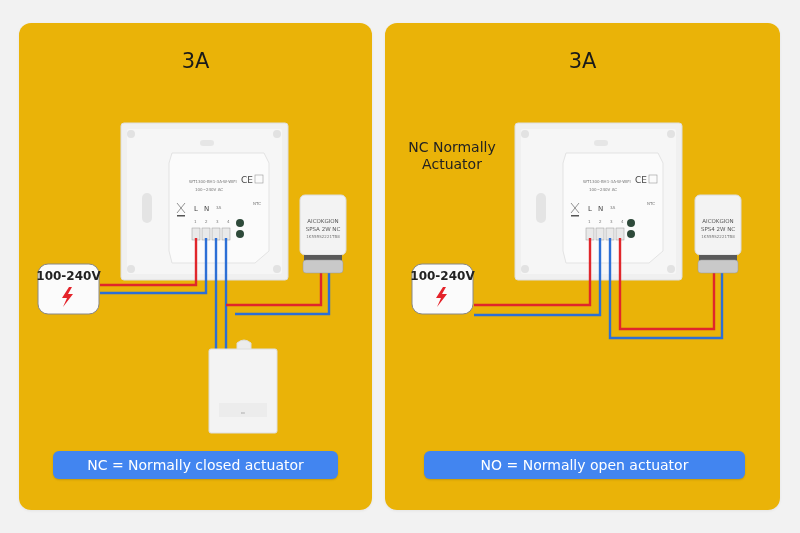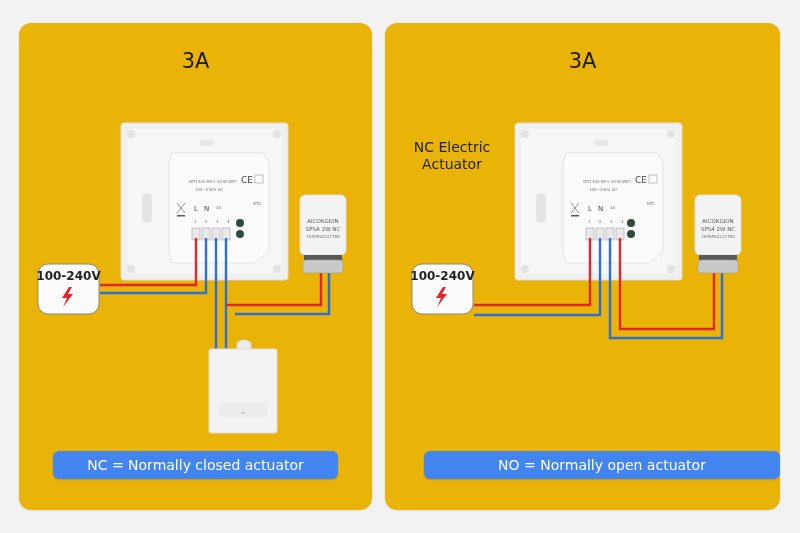--- a/index.html
+++ b/index.html
@@ -3,21 +3,21 @@
 <meta charset="utf-8">
 <style>
   html,body{margin:0;padding:0;}
   body{width:800px;height:533px;background:#f2f2f2;position:relative;overflow:hidden;font-family:"DejaVu Sans",sans-serif;}
   .panel{position:absolute;background:#eab308;border-radius:12px;box-shadow:0 1px 3px rgba(0,0,0,0.06);}
   #panel-left{left:19px;top:23px;width:353px;height:487px;}
   #panel-right{left:385px;top:23px;width:395px;height:487px;}
   .title{position:absolute;top:26px;left:0;right:0;text-align:center;font-size:21px;color:#1a1a1a;font-family:"DejaVu Sans",sans-serif;}
   .badge{position:absolute;top:428px;height:28px;background:#4285f0;color:#fff;border-radius:6px;font-size:14px;line-height:28px;text-align:center;box-shadow:0 1px 2px rgba(0,0,0,0.15);font-family:"DejaVu Sans",sans-serif;}
   #panel-left .badge{left:34px;width:285px;}
-  #panel-right .badge{left:39px;width:356px;}
+  #panel-right .badge{left:39px;width:321px;}
   .side-label{position:absolute;left:12px;top:116px;width:110px;font-size:14px;line-height:17px;color:#222;text-align:center;}
   svg.scene{position:absolute;left:0;top:0;}
   .power-label{font-family:"DejaVu Sans",sans-serif;font-size:12px;font-weight:bold;fill:#222;}
   .act-text{font-family:"DejaVu Sans",sans-serif;font-size:5.5px;fill:#555;}
   .tiny{font-family:"DejaVu Sans",sans-serif;font-size:4px;fill:#777;}
   .term{font-family:"DejaVu Sans",sans-serif;font-size:7px;fill:#444;}
 </style>
 </head>
 <body>
 
@@ -93,21 +93,21 @@
       <rect x="190" y="326" width="68" height="84" rx="2" fill="#f3f3f3" stroke="#dedede"></rect>
       <rect x="200" y="380" width="48" height="14" fill="#ececec"></rect>
       <text x="224" y="391" text-anchor="middle" class="tiny">▭</text>
     </g>
   </svg>
   <div class="badge">NC = Normally closed actuator</div>
 </div>
 
 <div class="panel" id="panel-right">
   <div class="title">3A</div>
-  <div class="side-label">NC Electric Actuator</div>
+  <div class="side-label">NC Normally Actuator</div>
   <svg class="scene" width="395" height="487">
     <g>
       <rect x="130" y="100" width="167" height="157" rx="3" fill="#f0f0f0" stroke="#dedede"></rect>
       <rect x="136" y="106" width="155" height="145" rx="2" fill="#f6f6f6"></rect>
       <circle cx="140" cy="111" r="4" fill="#e2e2e2"></circle>
         <circle cx="286" cy="111" r="4" fill="#e2e2e2"></circle>
       <circle cx="140" cy="246" r="4" fill="#e2e2e2"></circle>
         <circle cx="286" cy="246" r="4" fill="#e2e2e2"></circle>
       <rect x="151" y="170" width="10" height="30" rx="5" fill="#e4e4e4"></rect>
       <rect x="265" y="170" width="10" height="30" rx="5" fill="#e4e4e4"></rect>

